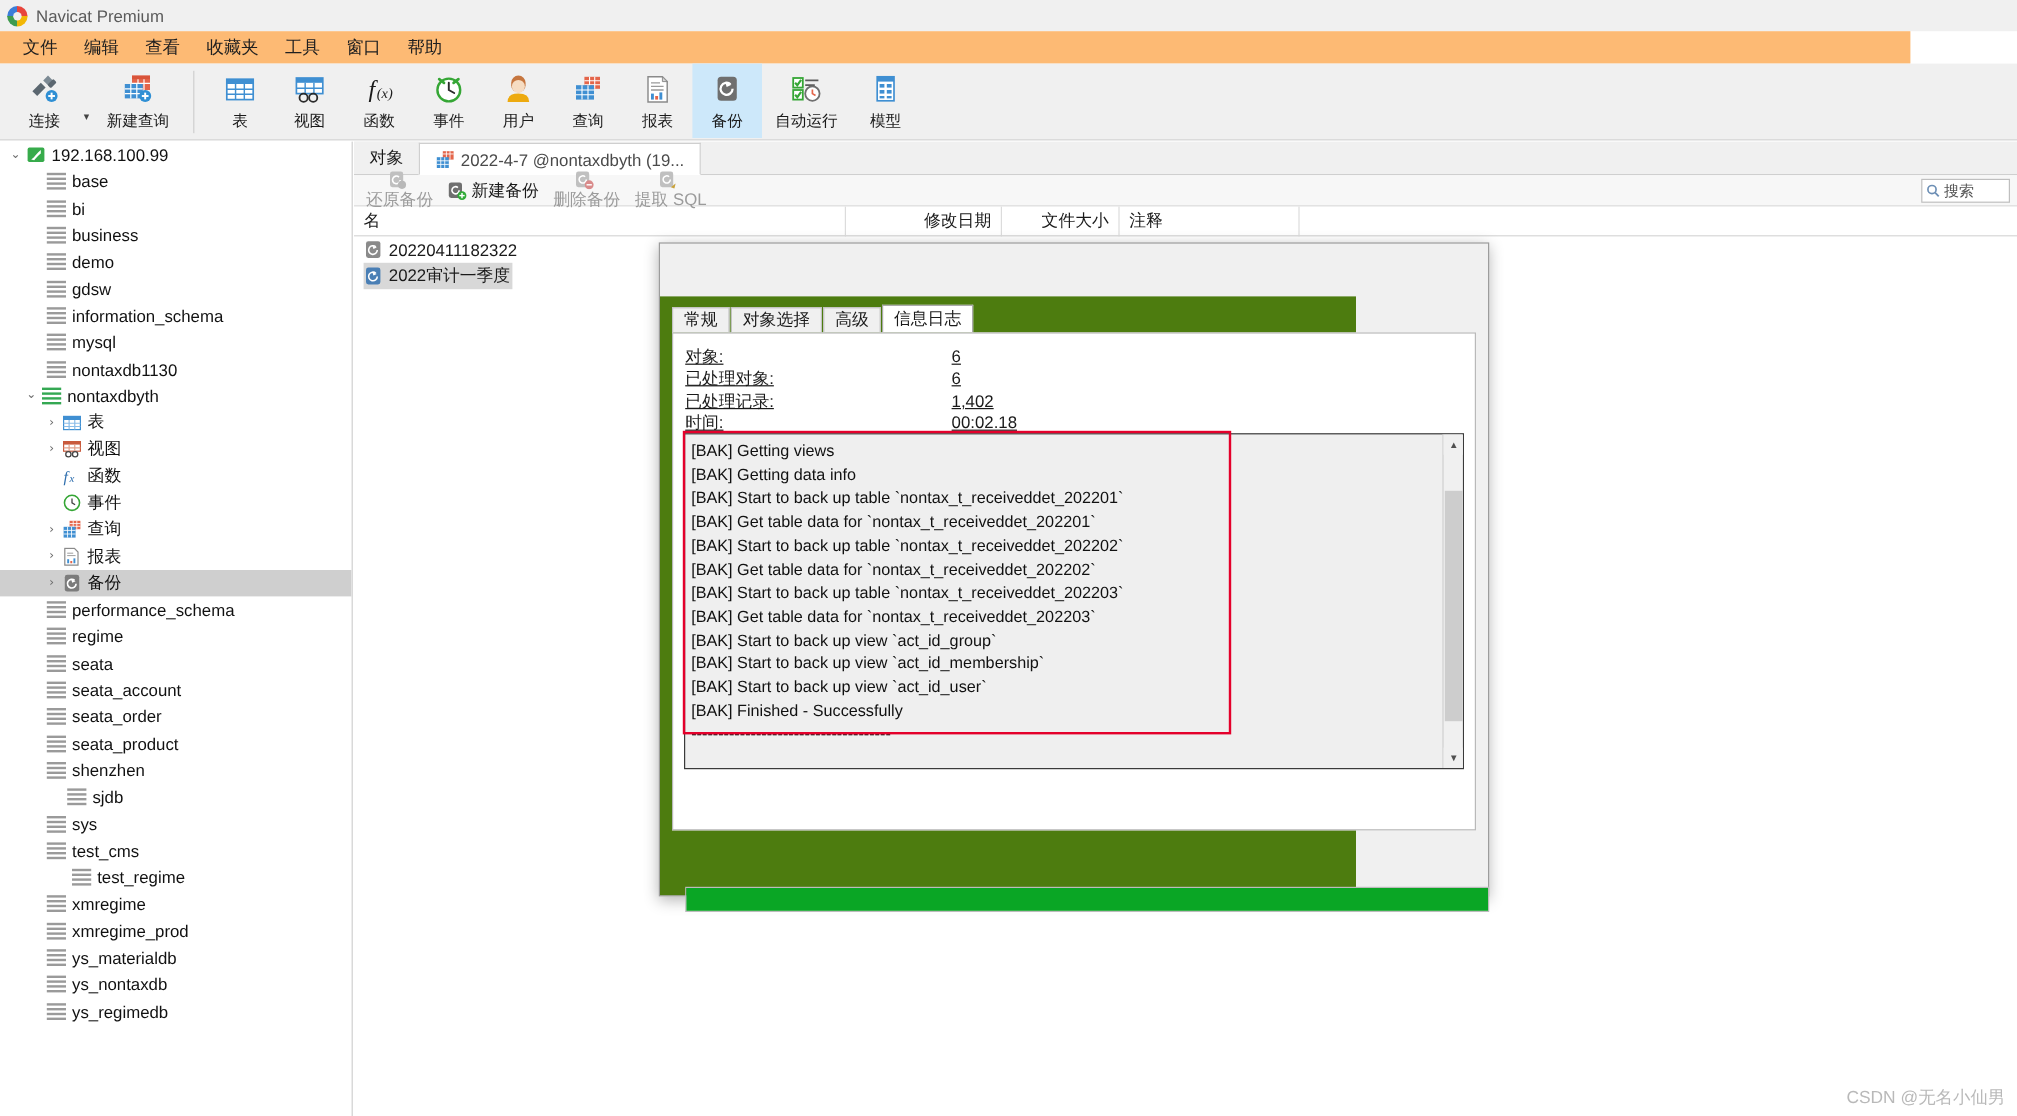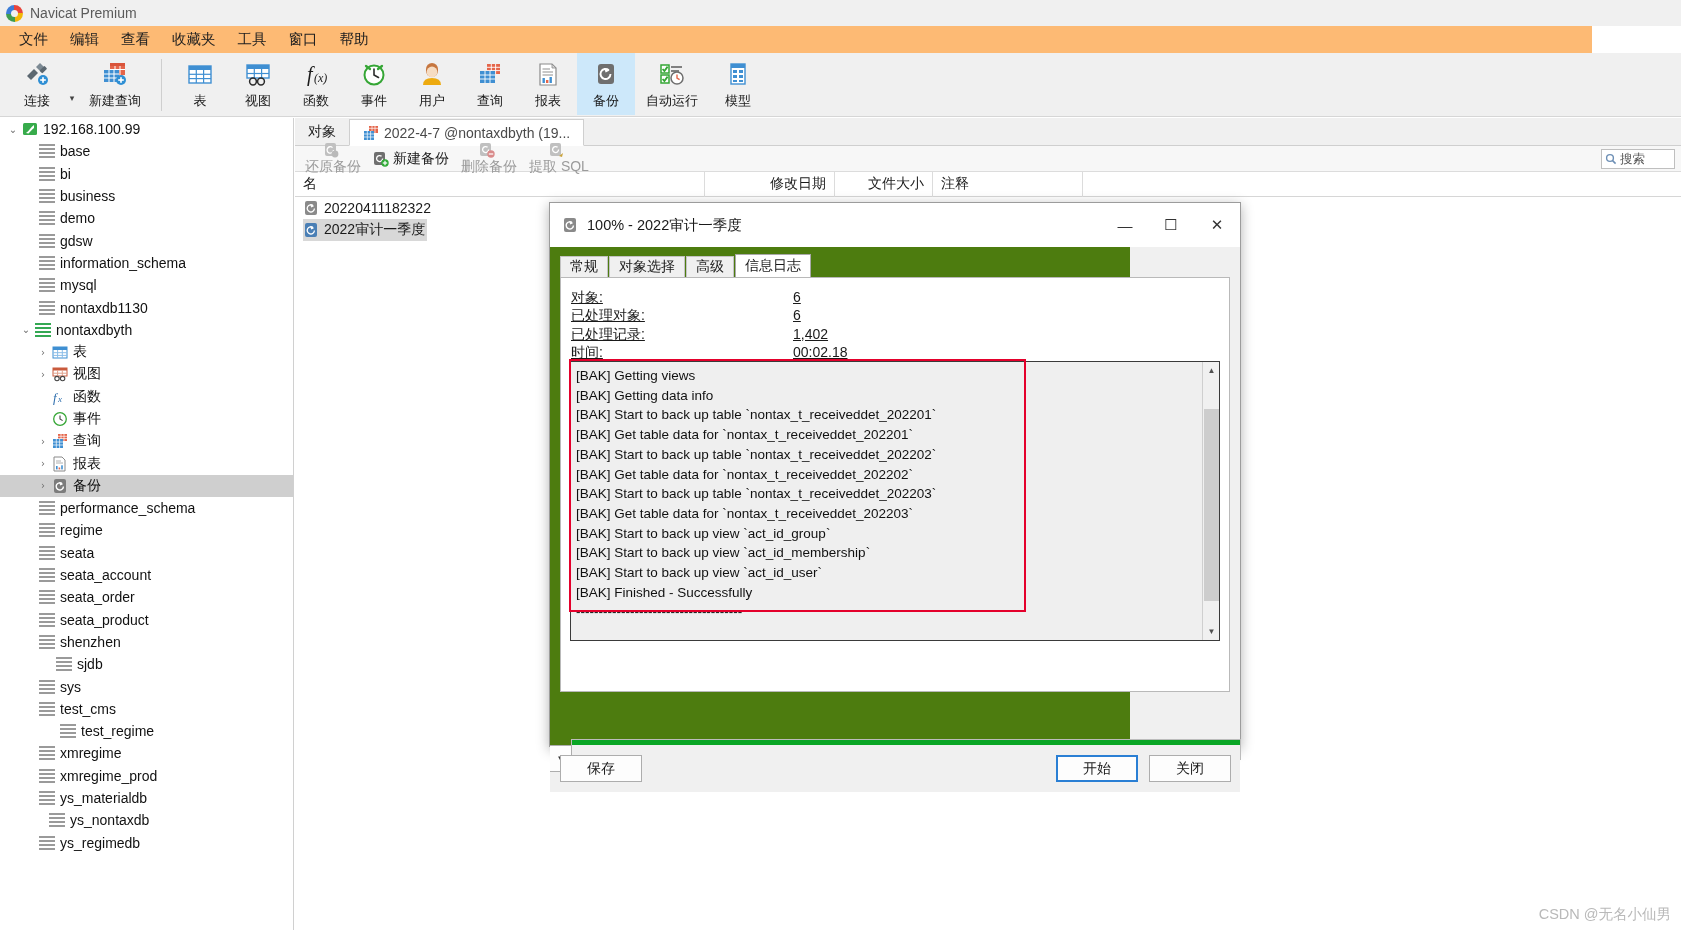--- a/index.html
+++ b/index.html
@@ -581,21 +581,21 @@
       <span class="tree-lbl">xmregime</span>
       </div>
     <div class="tree-row" style="padding-left:39px">
       <span class="ico ico-db"></span>
       <span class="tree-lbl">xmregime_prod</span>
       </div>
     <div class="tree-row" style="padding-left:39px">
       <span class="ico ico-db"></span>
       <span class="tree-lbl">ys_materialdb</span>
       </div>
-    <div class="tree-row" style="padding-left:49px">
+    <div class="tree-row" style="padding-left:39px">
       <span class="ico ico-db"></span>
       <span class="tree-lbl">ys_nontaxdb</span>
       </div>
     <div class="tree-row" style="padding-left:39px">
       <span class="ico ico-db"></span>
       <span class="tree-lbl">ys_regimedb</span>
       </div>
   </div>
 
   <div class="main">
@@ -689,33 +689,20 @@
         <rect x="2" y="1" width="12" height="14" rx="2" fill="#4a7fb5"></rect>
         <path d="M11.4 8.4 a3.6 3.6 0 1 1 -1.2 -2.7" fill="none" stroke="#fff" stroke-width="1.3"></path>
         <path d="M7.2 4.6 L8.2 7.6 L11 6.3 Z" fill="#fff"></path>
       </svg>
       <span>2022审计一季度</span>
     </div>
   </div>
 
   <div class="dialog">
 
-    <div class="dlg-title">
-      <svg class="ico" width="17" height="17" viewBox="0 0 16 16">
-        <rect x="2" y="1" width="12" height="14" rx="2" fill="#8a8a8a"></rect>
-        <path d="M11.4 8.4 a3.6 3.6 0 1 1 -1.2 -2.7" fill="none" stroke="#fff" stroke-width="1.4"></path>
-        <path d="M7.2 4.6 L8.2 7.6 L11 6.3 Z" fill="#fff"></path>
-      </svg>
-      <span class="dlg-title-text">100% - 2022审计一季度</span>
-      <div class="dlg-wbtns">
-        <div class="wbtn">—</div>
-        <div class="wbtn">☐</div>
-        <div class="wbtn close">✕</div>
-      </div>
-    </div>
 
     <div class="dlg-body">
 
       <div class="dlg-tabs">
         <div class="dtab">常规</div>
         <div class="dtab">对象选择</div>
         <div class="dtab">高级</div>
         <div class="dtab active">信息日志</div>
       </div>
 
@@ -760,23 +747,17 @@
             <div class="ls-arrow" style="position:absolute;bottom:0;left:0">▼</div>
           </div>
         </div>
         <div class="redbox"></div>
 
         <div class="progress-outer">
           <div class="progress-inner" id="progbar" style="width: 100%; background: rgb(10, 166, 37);"></div>
         </div>
       </div>
 
-      <div class="dlg-buttons">
-        <div class="btn btn-save">保存</div>
-        <div class="btn-save-drop">▼</div>
-        <div class="btn btn-start">开始</div>
-        <div class="btn btn-close">关闭</div>
-      </div>
     </div>
   </div>
 
   <div class="watermark">CSDN @无名小仙男</div>
 </div>
 
 </body></html>

